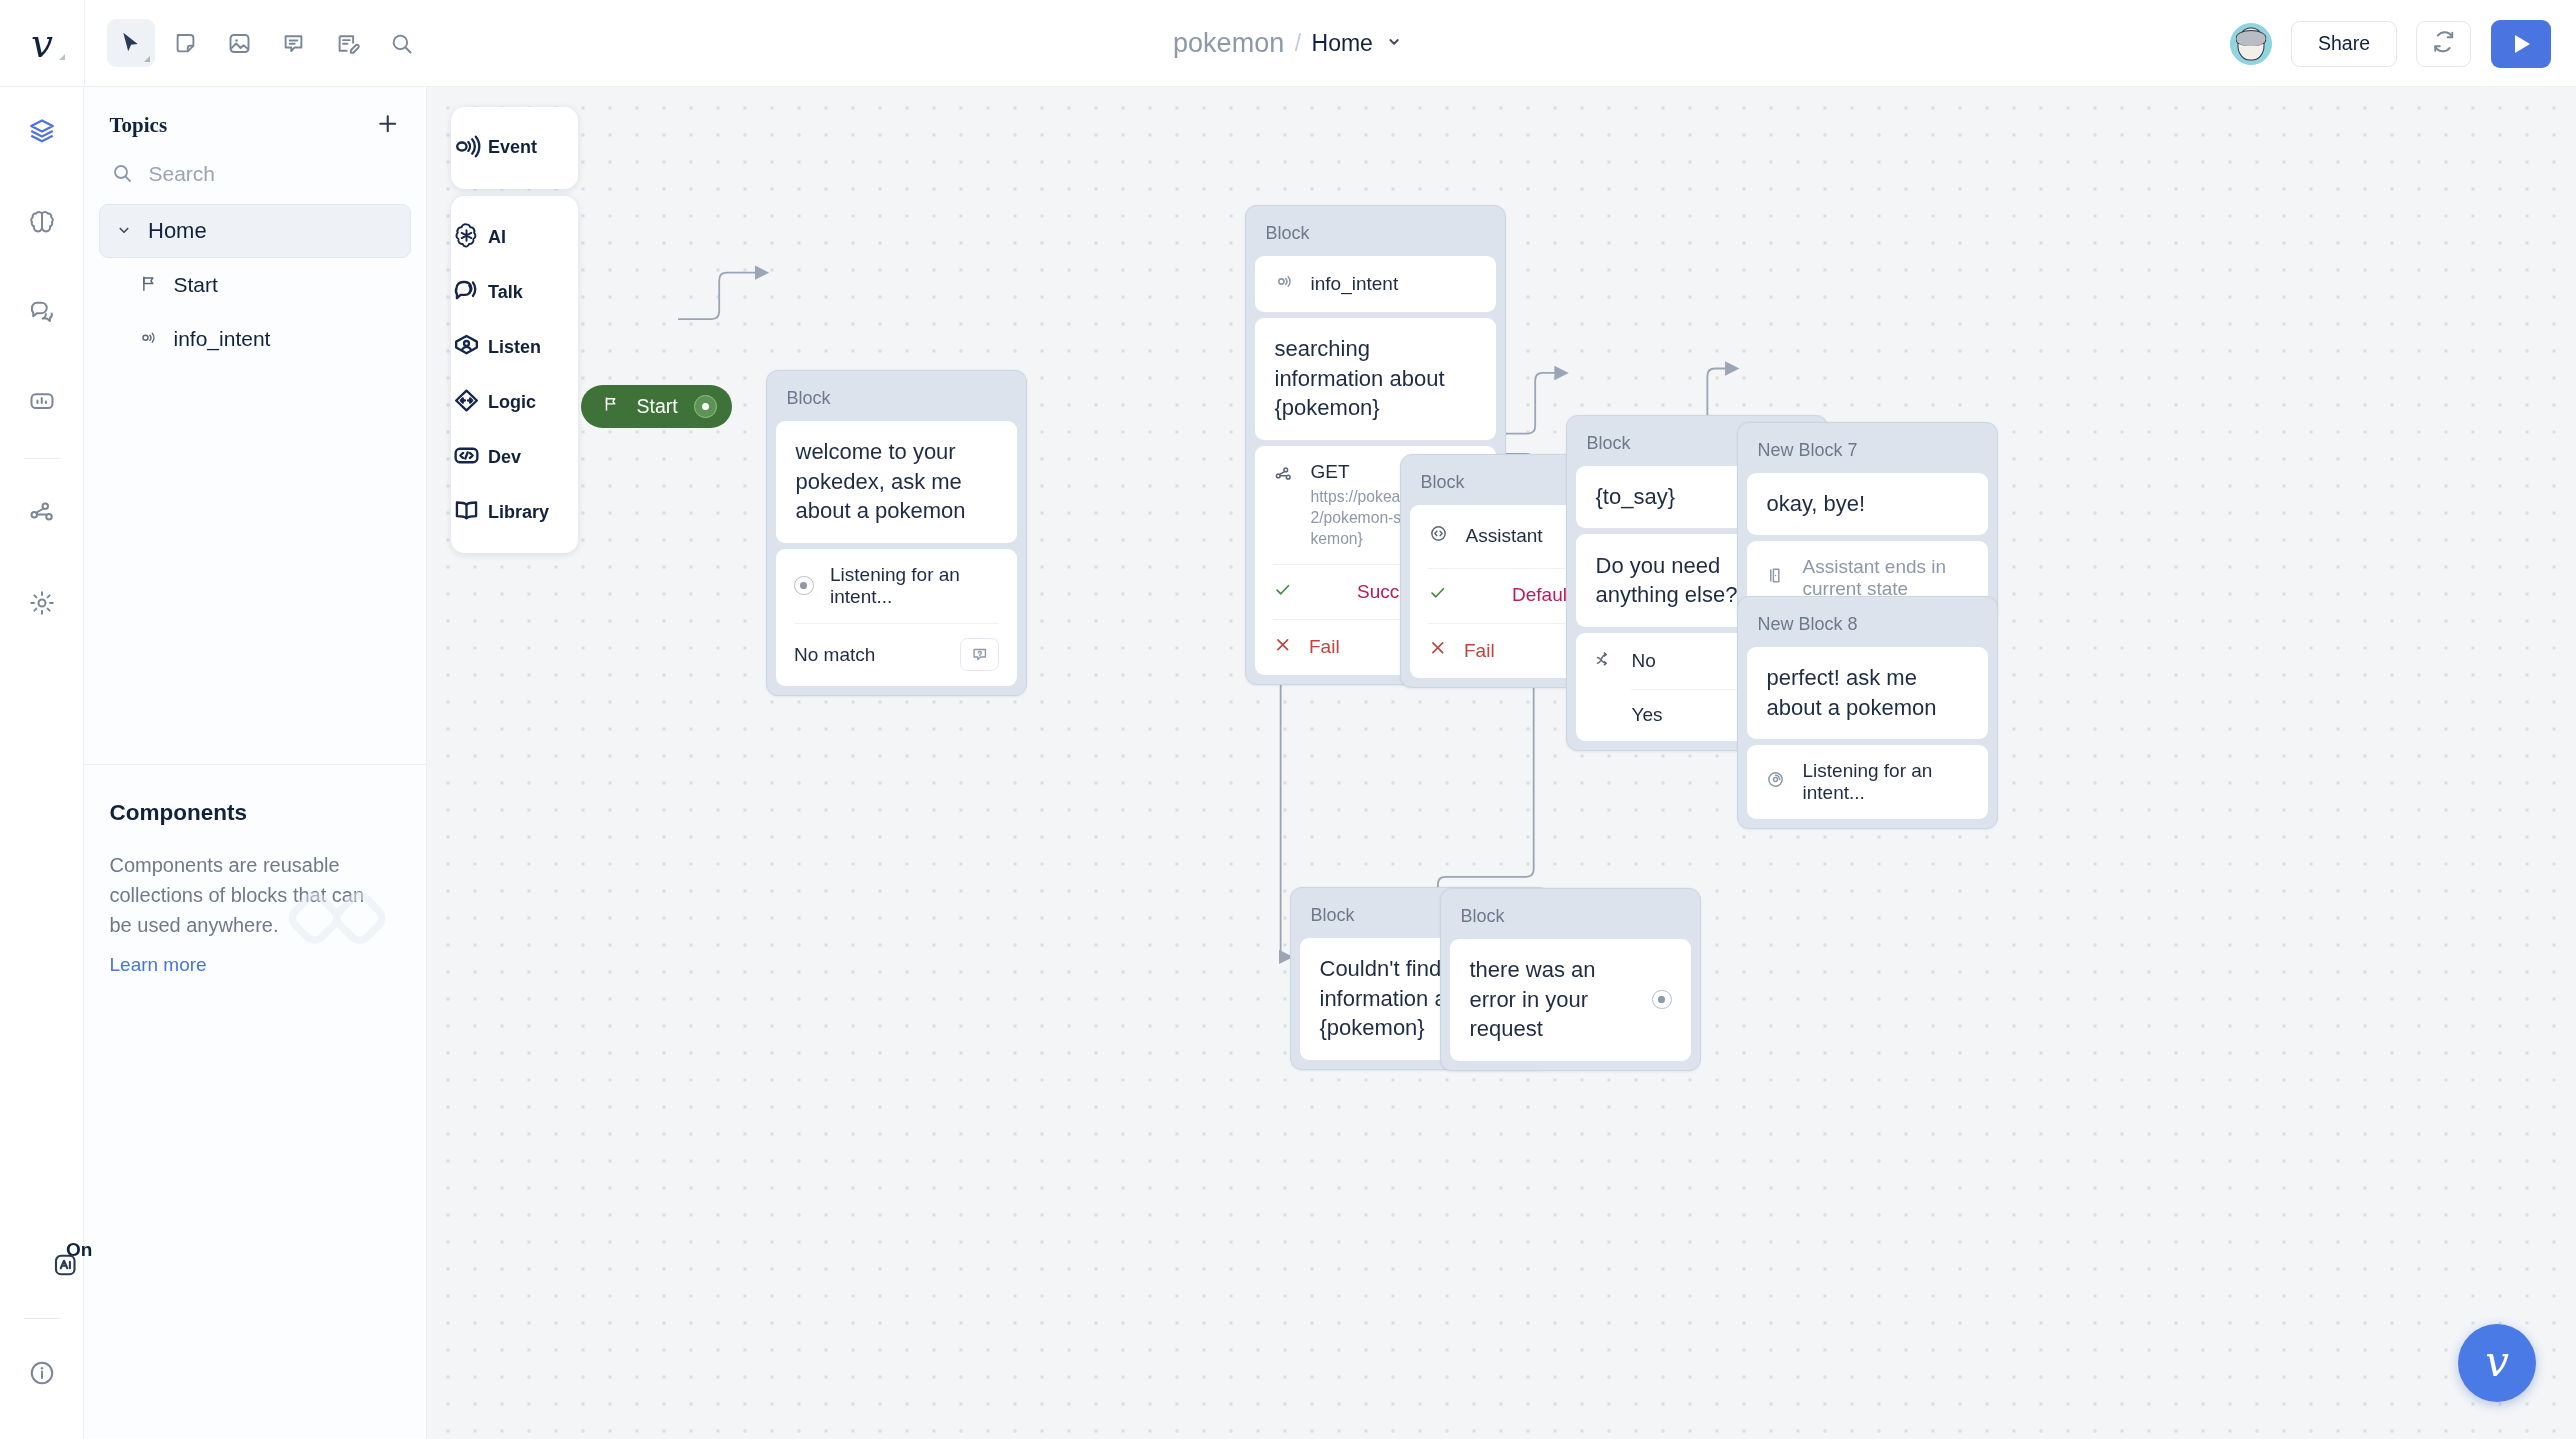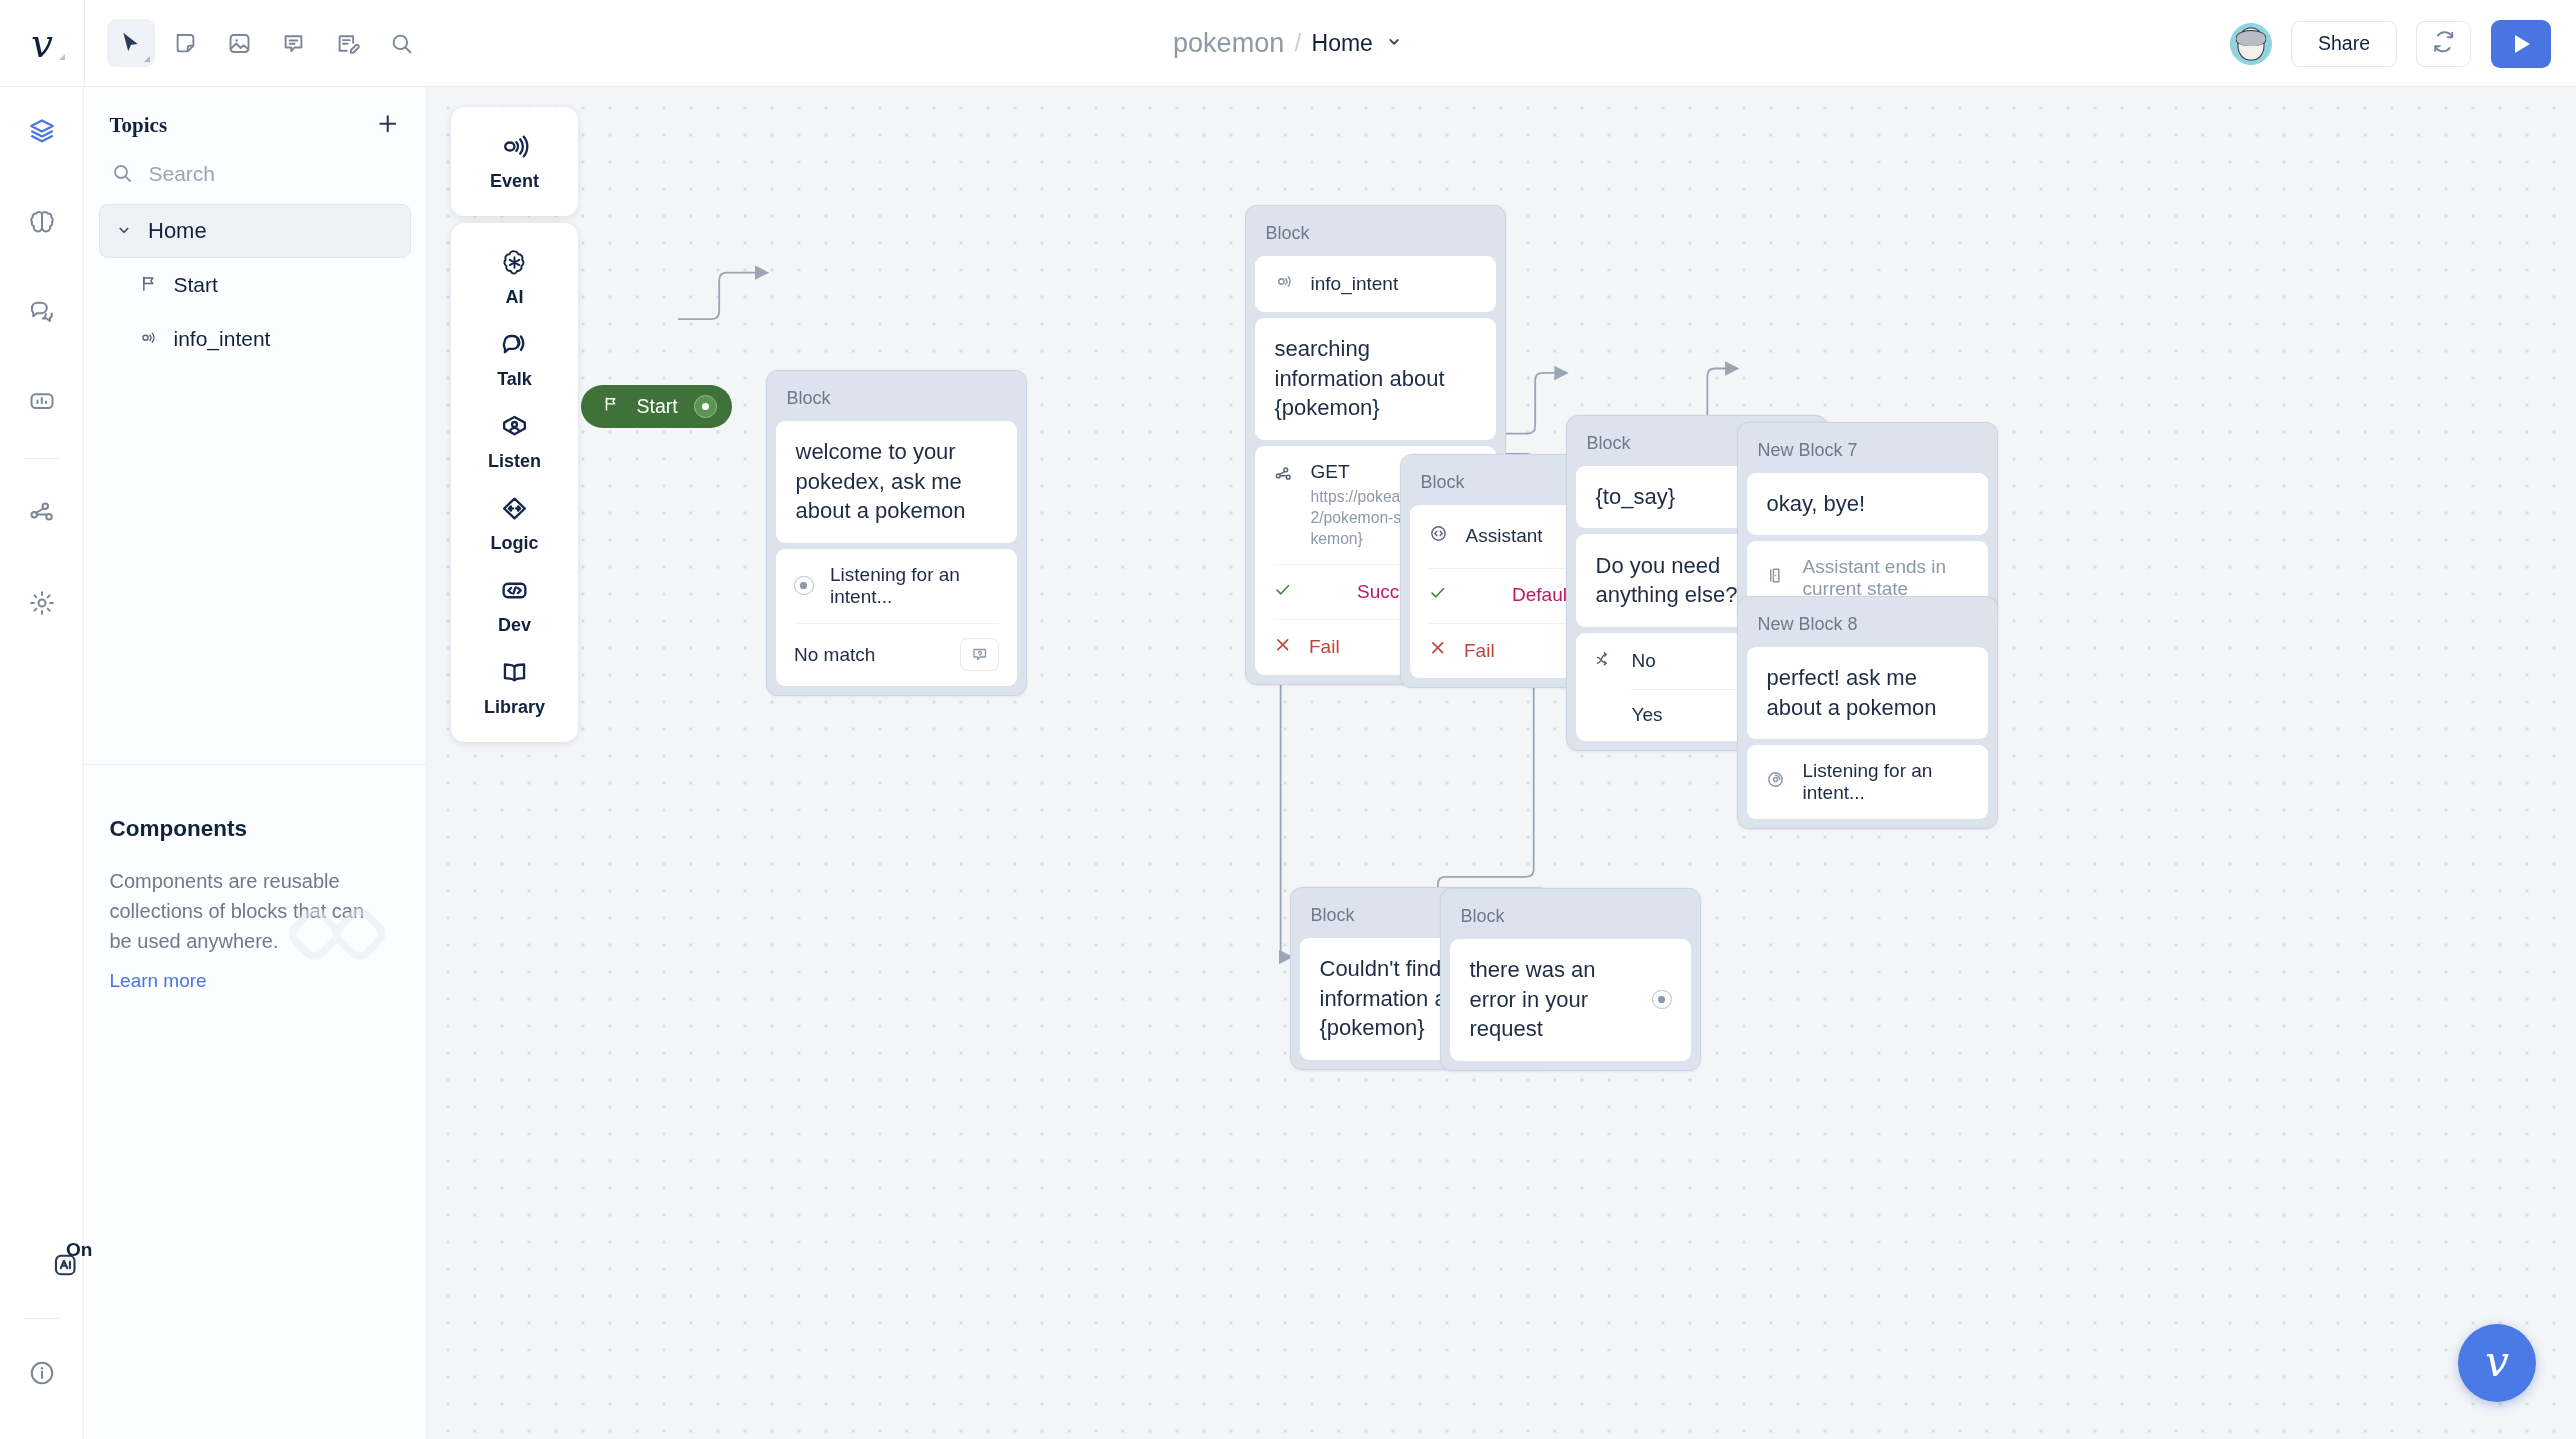--- a/index.html
+++ b/index.html
@@ -138,21 +138,21 @@
     padding-left: 15px; cursor: pointer; gap: 15px;
   }
   .tree-row.selected { background: #eef2f7; border: 0.7px solid #e1e7f0; }
   .tree-label { font-size: 22px; color: #11223f; }
   .tree-child { padding-left: 40px; }
   .tree-child .tree-label { font-size: 21px; }
   .sb-divider {
     position: absolute; left: 0; top: 677px; width: 343px; height: 0.7px;
     background: #eceef2;
   }
-  .components-panel { position: absolute; left: 0; top: 677px; width: 343px; padding: 36px 25.5px; margin-top: 16px; }
+  .components-panel { position: absolute; left: 0; top: 677px; width: 343px; padding: 36px 25.5px; }
   .comp-title { font-size: 22.5px; color: #11223f; font-weight: 700; }
   .comp-desc {
     font-size: 20px; color: #6e7a8c; line-height: 1.5; margin-top: 24px;
     max-width: 270px;
   }
   .comp-link {
     font-size: 19px; color: #4a74e0; margin-top: 13.5px; display: inline-block;
     cursor: pointer;
   }
   .comp-watermark {
@@ -173,21 +173,21 @@
   
   .palette {
     position: absolute; left: 24px; top: 19.5px; width: 127px; z-index: 30;
   }
   .pal-card {
     background: #fff; border-radius: 13.5px; box-shadow: 0 1.5px 7.5px rgba(20,40,80,.10);
     padding: 13.5px 0;
   }
   .pal-card + .pal-card { margin-top: 7.5px; }
   .pal-item {
-    display: flex; flex-direction: column; align-items: center; gap: 6px;
+    display: flex; align-items: center; gap: 6px;
     padding: 10.5px 0; cursor: pointer;
   }
   .pal-label { font-size: 18px; color: #11223f; font-weight: 600; }
 
   
   .node {
     position: absolute; background: #dde3ec; border: 0.7px solid #ccd5e2;
     border-radius: 12px; padding: 9px; box-shadow: 0 0.7px 2.2px rgba(20,40,80,.07);
   }
   .node-title { font-size: 18px; color: #6e7a8c; padding: 7.5px 10.5px 12px 10.5px; }

